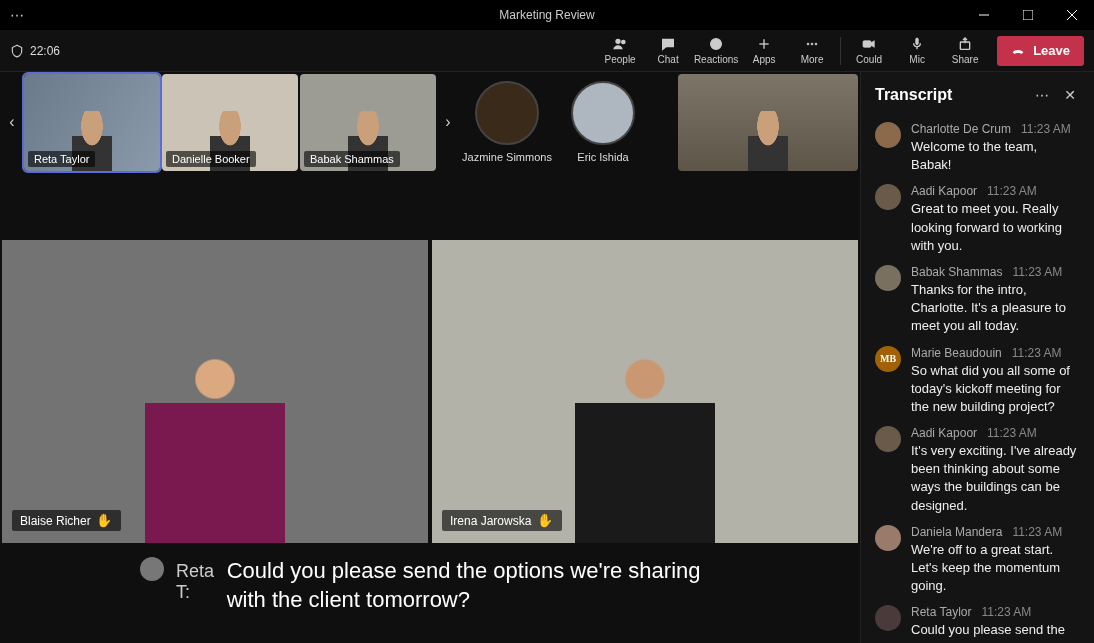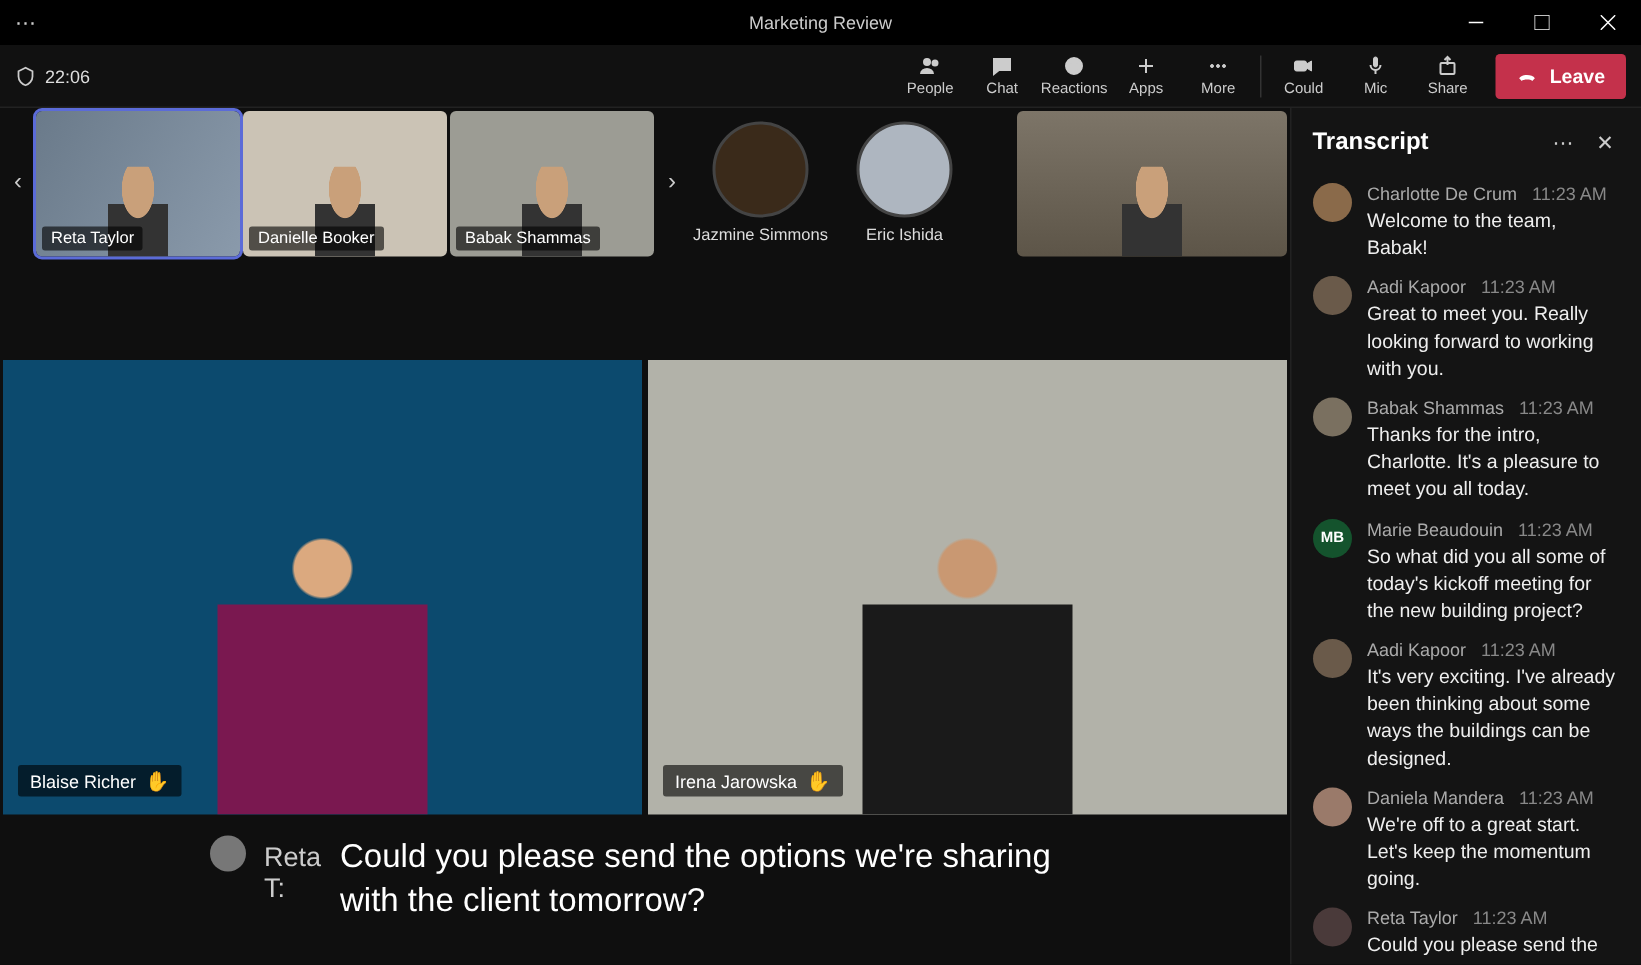--- a/index.html
+++ b/index.html
@@ -222,21 +222,21 @@
 .entry .ename { color: #aaa; }
 .entry .etime { color: #888; }
 .entry .etext { font-size: 13px; color: #eee; line-height: 1.4; }
 
 .bg-office { background: linear-gradient(120deg,#6a7a8a,#8a9aab); }
 .bg-cream { background: #cbc3b5; }
 .bg-gray { background: #9c9c94; }
 .bg-room { background: linear-gradient(#7d7568,#5d5548); }
 .bg-av1 { background: #3a2a1a; }
 .bg-av2 { background: #aeb6c0; }
-.bg-p1 { background: #0c4a6e; }
+.bg-p1 { background: #737373; }
 .bg-p2 { background: #b2b2a9; }
 .person {
   position: absolute;
   left: 50%;
   transform: translateX(-50%);
   bottom: 0;
 }
 .thumb-person {
   width: 50px; height: 60px;
   background: radial-gradient(ellipse at 50% 25%, #c9a07a 0%, #c9a07a 30%, transparent 31%),
@@ -454,21 +454,21 @@
           <div class="eav" style="background: rgb(122, 112, 96);"></div>
           <div class="ebody">
             <div class="ehead">
               <span class="ename">Babak Shammas</span>
               <span class="etime">11:23 AM</span>
             </div>
             <div class="etext">Thanks for the intro, Charlotte. It's a pleasure to meet you all today.</div>
           </div>
         </div>
         <div class="entry">
-          <div class="eav" style="background: #14532d;">MB</div>
+          <div class="eav" style="background: #a16207; font-family: Liberation Serif, serif;">MB</div>
           <div class="ebody">
             <div class="ehead">
               <span class="ename">Marie Beaudouin</span>
               <span class="etime">11:23 AM</span>
             </div>
             <div class="etext">So what did you all some of today's kickoff meeting for the new building project?</div>
           </div>
         </div>
         <div class="entry">
           <div class="eav" style="background: rgb(106, 90, 74);"></div>

